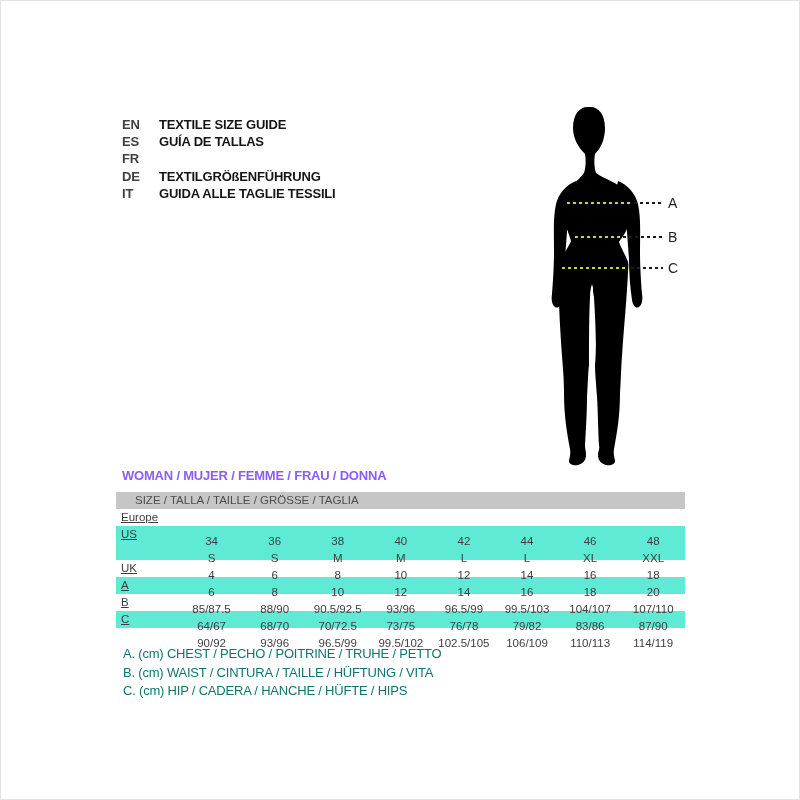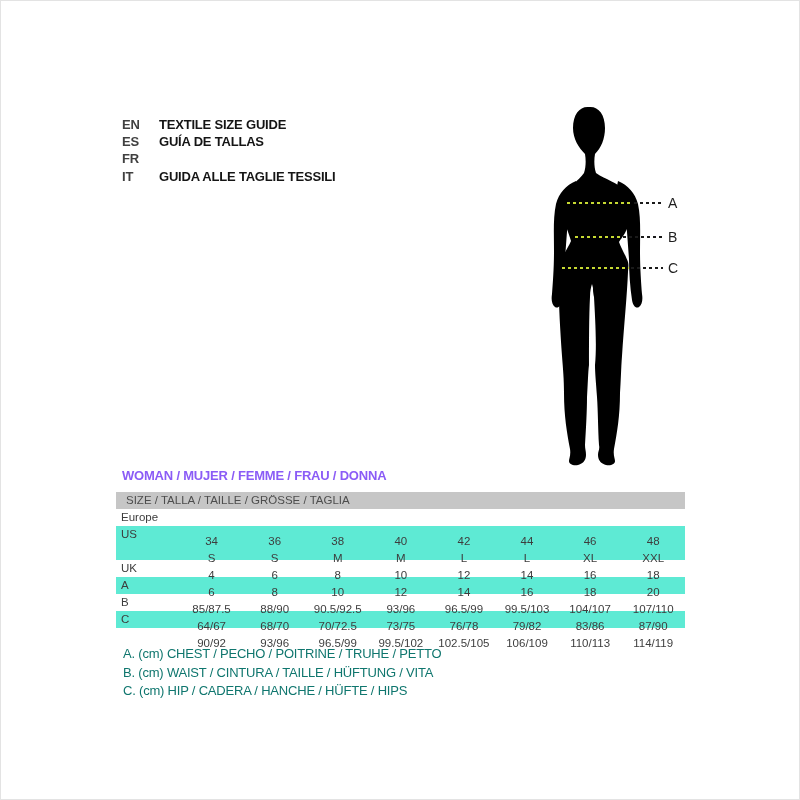--- a/index.html
+++ b/index.html
@@ -24,24 +24,24 @@
   .dash-black  { background:repeating-linear-gradient(90deg,#1a1a1a 0 3px, rgba(0,0,0,0) 3px 6px); }
   .measure-label { position:absolute; font-size:14px; font-weight:400; color:#1f1f1f; }
 
   
   .gender-heading { position:absolute; left:121px; top:467px; font-size:13px; font-weight:700;
     letter-spacing:-0.2px; color:#8b5cf6; white-space:nowrap; }
 
   
   .size-table { position:absolute; left:115px; top:491px; width:569px; font-size:11.5px; color:#3d3d3d; }
   .t-header { height:17px; line-height:17px; background:#c6c6c6; color:#4d4d4d;
-    padding-left:10px; box-sizing:border-box; font-size:11.5px; }
+    padding-left:19px; box-sizing:border-box; font-size:11.5px; }
   .t-row { display:flex; height:17px; line-height:17px; }
   .t-row.shade { background:#5eead4; }
-  .t-label { width:64px; padding-left:5px; box-sizing:border-box; }
+  .t-label { width:64px; padding-left:5px; box-sizing:border-box;text-decoration:underline; }
   .t-cell { width:63.1px; text-align:center;margin-top:24px; }
 
   
   .legend-block { position:absolute; left:122px; top:644px; }
   .legend-line { height:18.5px; line-height:18.5px; font-size:13px; font-weight:400;
     letter-spacing:-0.2px; color:#0f766e; white-space:nowrap; }
 </style>
 </head>
 <body>
 
@@ -51,20 +51,24 @@
     <div class="lang-row">
       <span class="lang-code">EN</span>
       <span class="lang-label">TEXTILE SIZE GUIDE</span>
     </div>
     <div class="lang-row">
       <span class="lang-code">ES</span>
       <span class="lang-label">GUÍA DE TALLAS</span>
     </div>
     <div class="lang-row">
       <span class="lang-code">FR</span>
+    </div>
+    <div class="lang-row">
+      <span class="lang-code">DE</span>
+      <span class="lang-label">TEXTILGRÖßENFÜHRUNG</span>
     </div>
     <div class="lang-row">
       <span class="lang-code">IT</span>
       <span class="lang-label">GUIDA ALLE TAGLIE TESSILI</span>
     </div>
   </div>
 
   <div class="figure-wrap">
     <svg width="130" height="370" viewBox="0 0 130 370">
       <g fill="#000000">

